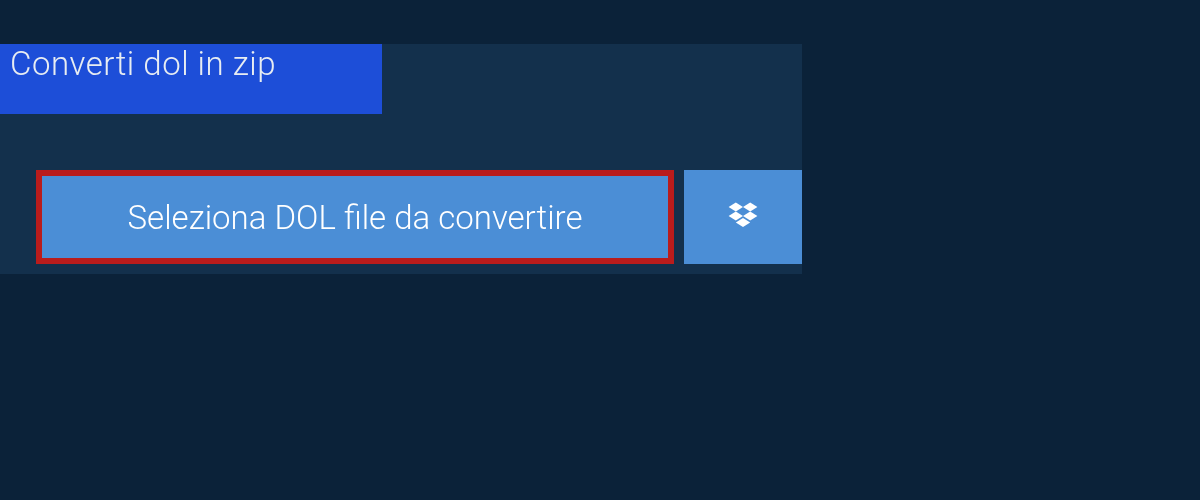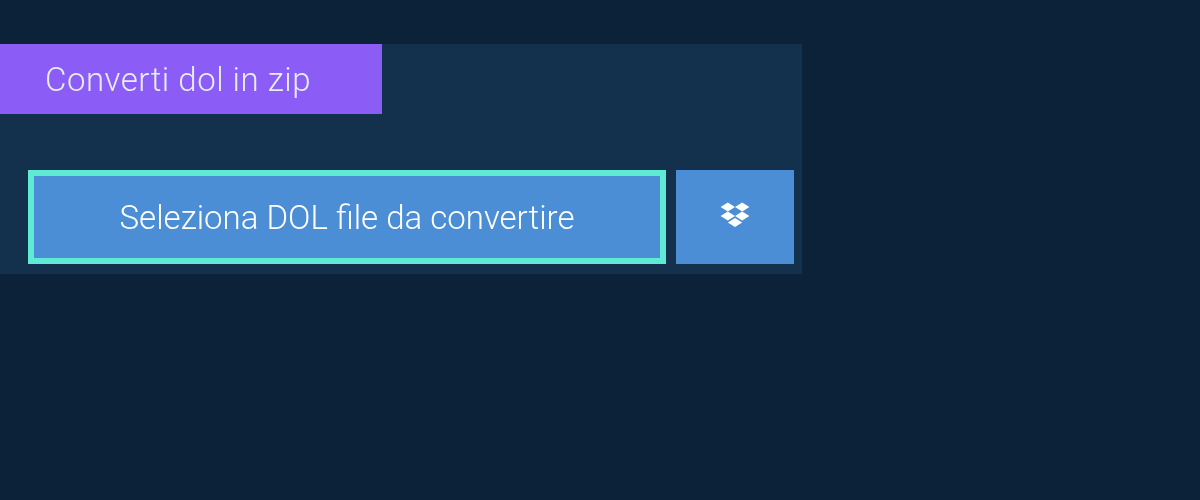--- a/index.html
+++ b/index.html
@@ -21,49 +21,50 @@
       width: 802px;
       height: 230px;
       background: #13304c;
     }
     .tab {
       position: absolute;
       left: 0;
       top: 44px;
       width: 382px;
       height: 70px;
-      background: #8b5cf6;
+      background: #1d4ed8;
       display: flex;
-      align-items: center;
-      padding-left: 45px;
+      align-items: flex-start;
+      padding-left: 10px;
       z-index: 2;
     }
     .tab-label {
       color: #e8edf2;
       font-size: 33px;
       font-weight: 300;
       letter-spacing: 0.5px;
     }
     .button-row {
       position: absolute;
       left: 28px;
       top: 170px;
       display: flex;
       gap: 10px;
       z-index: 2;
     }
     .select-button {
       width: 638px;
       height: 94px;
       background: #4b8ed6;
-      border: 6px solid #5eead4;
+      border: 6px solid #b91c1c;
       display: flex;
       align-items: center;
       justify-content: center;
       cursor: pointer;
+      margin-left: 8px;
     }
     .select-button-label {
       color: #ffffff;
       font-size: 33px;
       font-weight: 300;
     }
     .dropbox-button {
       width: 118px;
       height: 94px;
       background: #4b8ed6;

